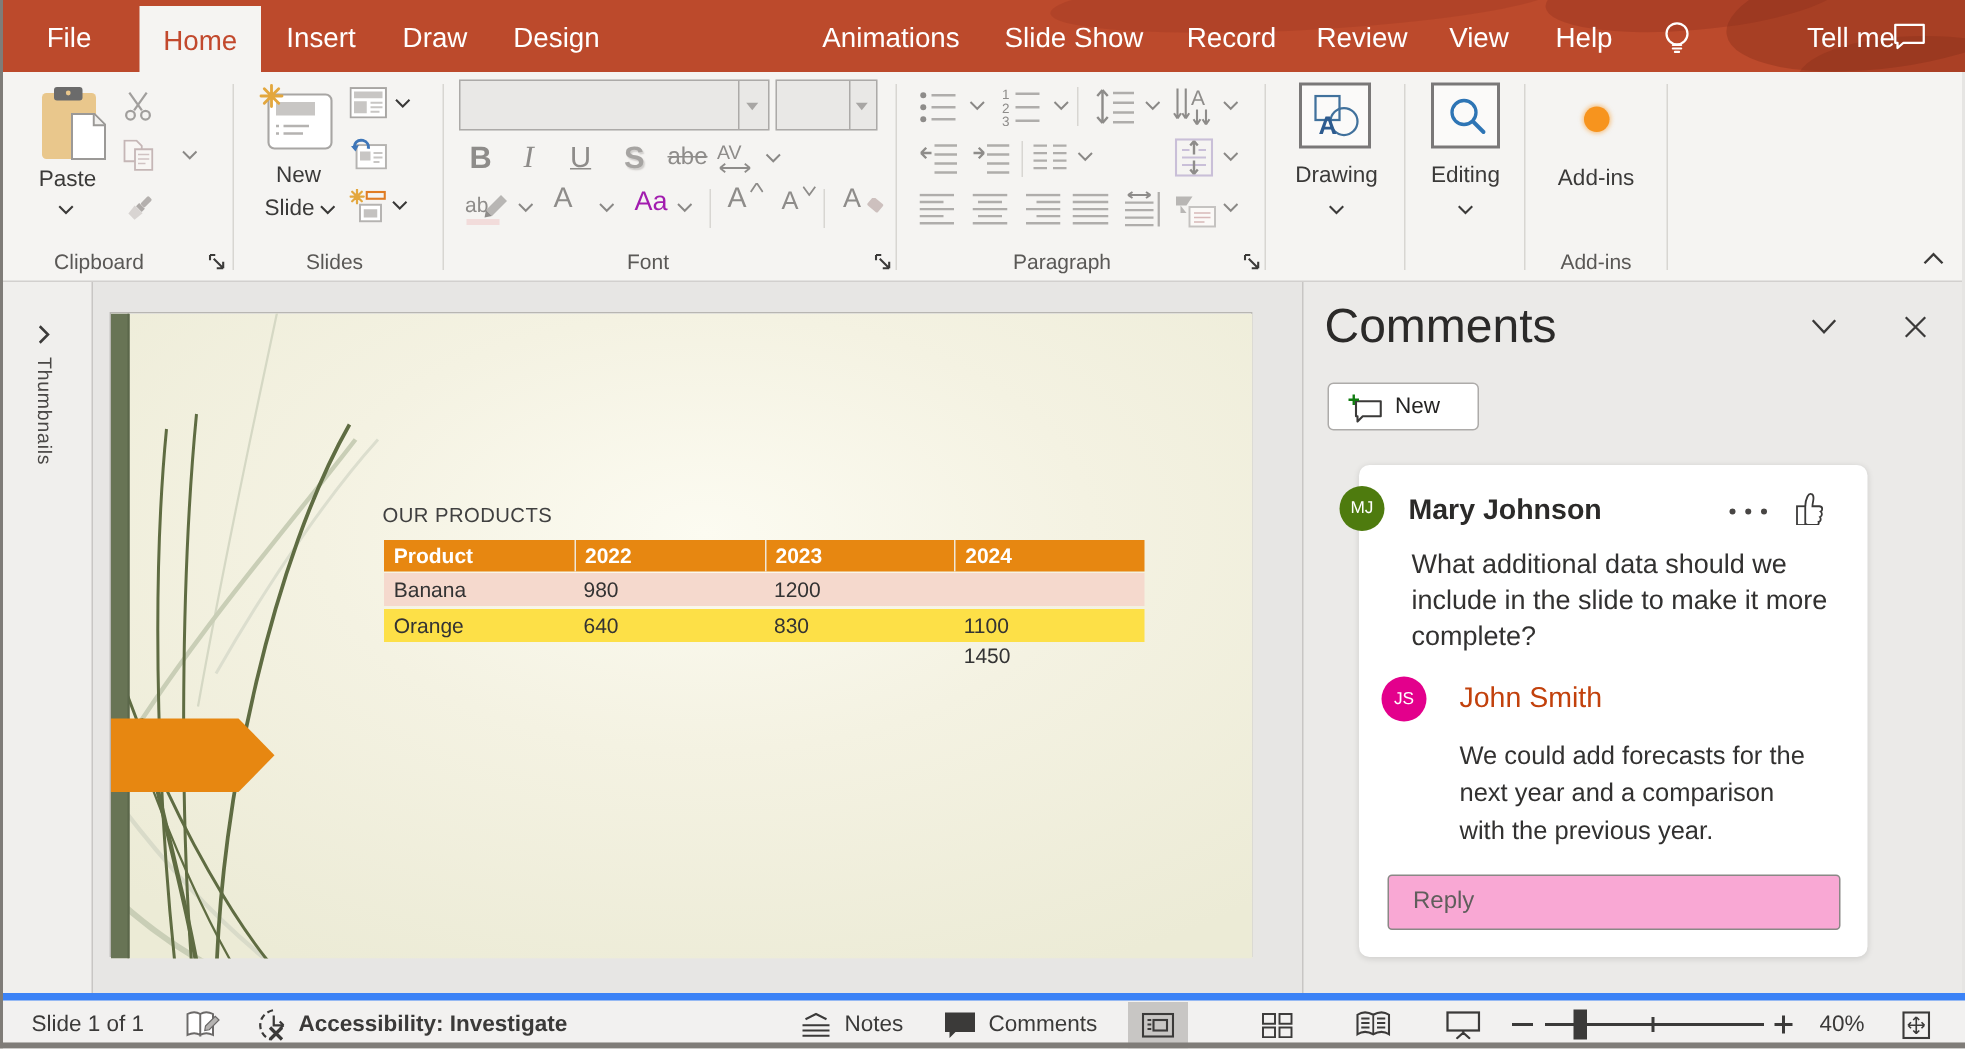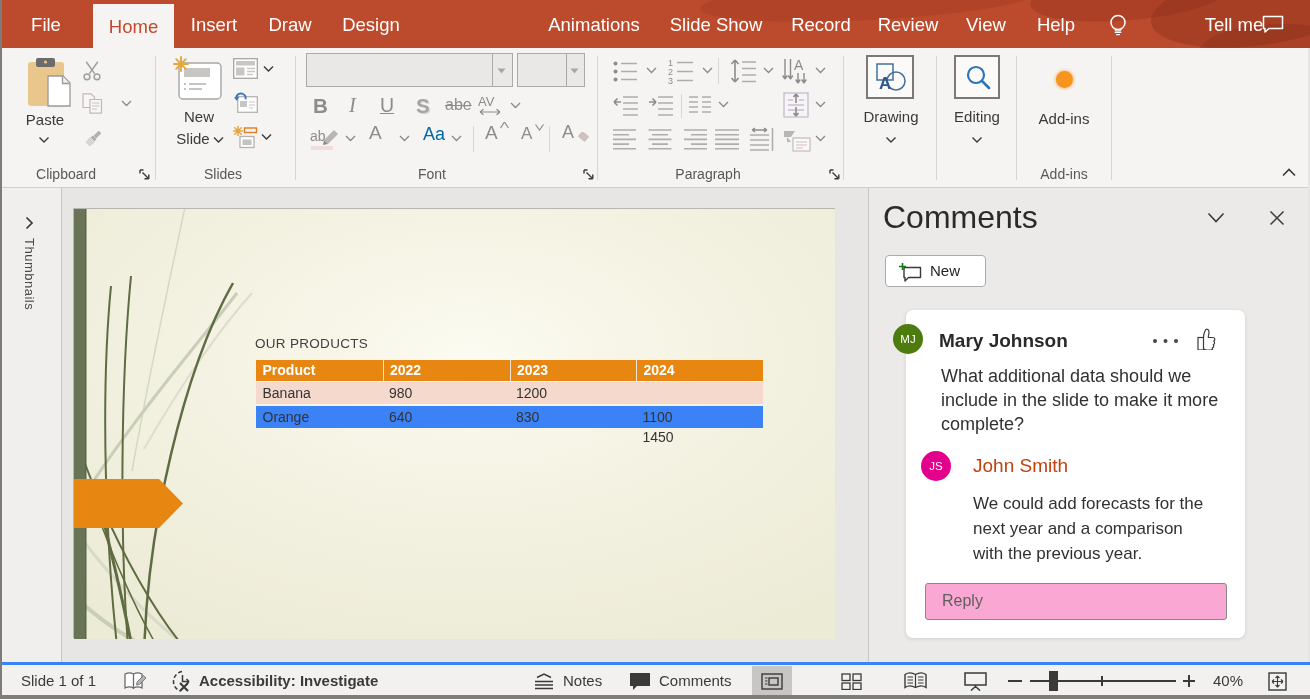--- a/index.html
+++ b/index.html
@@ -22,21 +22,21 @@
   .rlabel { position:absolute; font-size:15px; color:#3B3A39; transform:translateX(-50%); white-space:nowrap; }
 
   
   #main { position:absolute; left:2px; top:188px; width:1306px; height:474px; background:#E7E6E4; }
   #thumbstrip { position:absolute; left:0; top:0; width:60px; height:474px; border-right:1px solid #C8C6C4; background:#F0EFED; }
   #thumbtext { position:absolute; left:20px; top:50px; writing-mode:vertical-rl; font-size:13px; color:#4A4846; letter-spacing:0.5px; }
   #slide { position:absolute; left:71px; top:20px; width:762px; height:430px; background:#fff; border:1px solid #B8B6B2; }
   #commentpane { position:absolute; left:866px; top:0; width:440px; height:474px; background:#EBEAE8; border-left:1px solid #C8C6C4; }
 
   
-  #statusbar { position:absolute; left:0; top:662px; width:1310px; height:33px; background:#F2F1F0; border-top:3px solid #3b82f6; font-size:15px; color:#3B3A39;text-align:center; }
+  #statusbar { position:absolute; left:0; top:662px; width:1310px; height:33px; background:#F2F1F0; border-top:5px solid #3b82f6; font-size:15px; color:#3B3A39;text-align:center; }
   #winborderL { position:absolute; left:0; top:0; width:2px; height:699px; background:#7F7C78; }
   #winborderB { position:absolute; left:0; top:695px; width:1310px; height:4px; background:#7F7C78; }
 </style>
 </head>
 <body>
 <div id="titlebar">
   <div style="position:absolute;left:1150px;top:-30px;width:220px;height:75px;border-radius:50%;background:rgba(130,42,24,0.35);transform:rotate(-8deg);"></div>
     <div style="position:absolute;left:1198px;top:24px;width:170px;height:60px;border-radius:50%;background:rgba(130,42,24,0.30);"></div>
   <div style="position:absolute;left:1030px;top:-28px;width:200px;height:48px;border-radius:50%;background:rgba(135,44,25,0.30);transform:rotate(-5deg);"></div>
     <div style="position:absolute;left:700px;top:-20px;width:340px;height:40px;border-radius:50%;background:rgba(140,46,26,0.22);transform:rotate(-3deg);"></div>
@@ -181,21 +181,21 @@
     <path d="M14 14 L18 18 L13 19 Z" fill="#8E8C8A"></path>
     <rect x="1" y="20" width="22" height="4" fill="#F2DCDB"></rect>
   </svg>
   <svg class="abs" style="left:343px;top:87px;" width="11" height="8" viewBox="0 0 11 8">
       <path d="M1 1 L5.5 5.5 L10 1" stroke="#8A8886" stroke-width="1.3" fill="none"></path>
     </svg>
   <div class="abs" style="left:367px;top:74px;font-size:19px;color:#8E8C8A;">A</div>
   <svg class="abs" style="left:397px;top:87px;" width="11" height="8" viewBox="0 0 11 8">
       <path d="M1 1 L5.5 5.5 L10 1" stroke="#8A8886" stroke-width="1.3" fill="none"></path>
     </svg>
-  <div class="abs" style="left:421px;top:76px;font-size:18px;color:#0369a1;">Aa</div>
+  <div class="abs" style="left:421px;top:76px;font-size:18px;color:#a21caf;">Aa</div>
   <svg class="abs" style="left:449px;top:87px;" width="11" height="8" viewBox="0 0 11 8">
       <path d="M1 1 L5.5 5.5 L10 1" stroke="#8A8886" stroke-width="1.3" fill="none"></path>
     </svg>
   <div class="abs" style="left:471px;top:78px;width:1px;height:26px;background:#D8D6D2;"></div>
   <div class="abs" style="left:483px;top:74px;font-size:19px;color:#8E8C8A;">A</div>
   <svg class="abs" style="left:498px;top:74px;" width="9" height="7" viewBox="0 0 9 7">
       <path d="M4.5 0 L0.5 6 M4.5 0 L8.5 6" stroke="#8E8C8A" stroke-width="1.2" fill="none"></path>
     </svg>
   <div class="abs" style="left:519px;top:76px;font-size:17px;color:#8E8C8A;">A</div>
   <svg class="abs" style="left:533px;top:76px;" width="9" height="7" viewBox="0 0 9 7">
@@ -376,21 +376,21 @@
         <div style="width:127px;padding-left:6.5px;border-left:1.5px solid #F0E7D8;">2022</div>
         <div style="width:126.5px;padding-left:6.5px;border-left:1.5px solid #F0E7D8;">2023</div>
         <div style="flex:1;padding-left:6.5px;border-left:1.5px solid #F0E7D8;">2024</div>
       </div>
       <div style="display:flex;height:22px;background:#F5D9CD;color:#333;font-size:14px;line-height:22px;margin-top:1.5px;">
         <div style="width:126.5px;padding-left:6.5px;">Banana</div>
         <div style="width:127px;padding-left:6.5px;">980</div>
         <div style="width:126.5px;padding-left:6.5px;">1200</div>
         <div style="flex:1;padding-left:6.5px;margin-top:44px;">1450</div>
       </div>
-      <div style="display:flex;height:22px;background:#3b82f6;color:#333;font-size:14px;line-height:22px;margin-top:1.5px;">
+      <div style="display:flex;height:22px;background:#fde047;color:#333;font-size:14px;line-height:22px;margin-top:1.5px;">
         <div style="width:126.5px;padding-left:6.5px;">Orange</div>
         <div style="width:127px;padding-left:6.5px;">640</div>
         <div style="width:126.5px;padding-left:6.5px;">830</div>
         <div style="flex:1;padding-left:6.5px;">1100</div>
       </div>
     </div>
   </div>
   <div id="commentpane">
     <div class="abs" style="left:14px;top:11px;font-size:32px;color:#2B2A29;">Comments</div>
     <svg class="abs" style="left:338px;top:24px;" width="18" height="12" viewBox="0 0 18 12">

